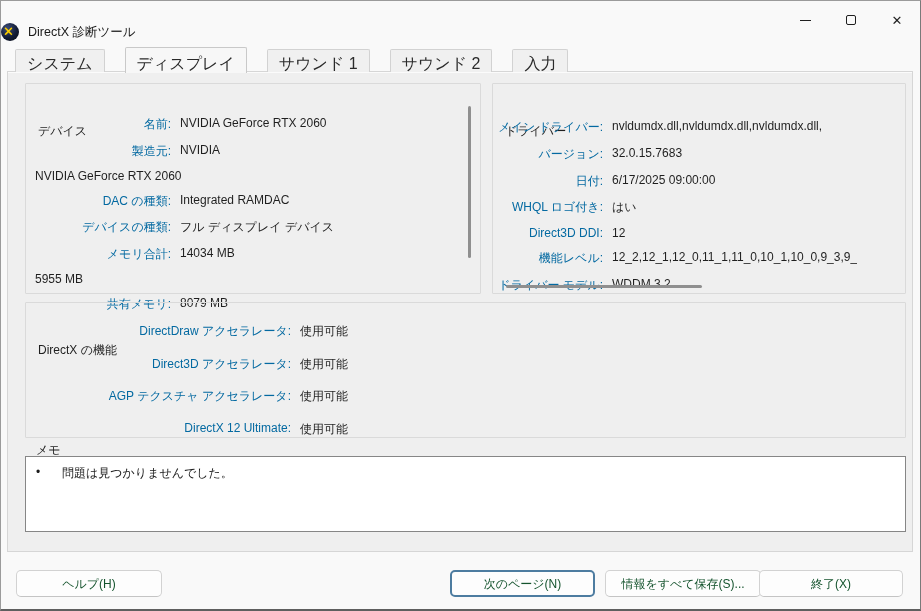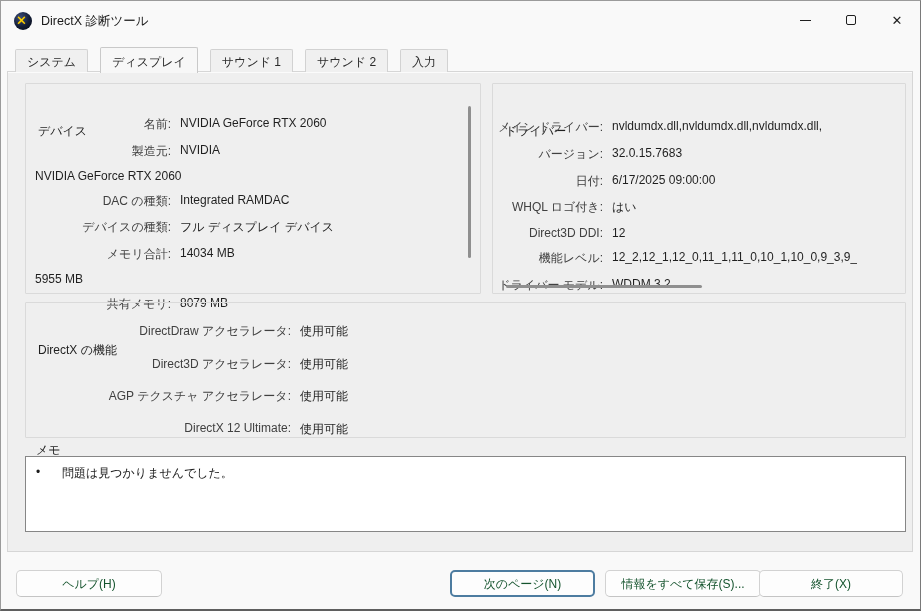--- a/index.html
+++ b/index.html
@@ -6,59 +6,59 @@
   html,body { width:921px; height:611px; }
   body {
     font-family:"Liberation Sans","DejaVu Sans",sans-serif;
     font-size:12px; color:#1b1b1b; background:#f9f9f9; overflow:hidden;
   }
   .window {
     position:relative; width:921px; height:611px; background:#f9f9f9;
     border:1px solid #9b9b9b; border-bottom:2px solid #5f5f5f; border-right:1px solid #7a7a7a;
   }
   
-  .titlebar { position:absolute; top:0; left:0; right:0; height:40px; display:flex; align-items:center; padding-left:13px; background:#f9f9f9; }
+  .titlebar { position:absolute; top:0; left:0; right:0; height:40px; display:flex; align-items:flex-end; background:#f9f9f9; }
   .dx-icon {
     width:18px; height:18px; border-radius:50%;
     background:radial-gradient(circle at 35% 30%, #3b4d7a 0%, #121c35 55%, #05080f 100%);
     position:relative; flex:0 0 auto;
   }
   .dx-icon::after {
     content:"✕"; position:absolute; left:2px; top:1px;
     color:#ffd400; font-size:13px; font-weight:bold; text-shadow:0 0 1px #b98c00;
   }
   .title-text { margin-left:9px; font-size:12.5px; color:#191919; }
   .win-controls { position:absolute; top:0; right:0; height:38px; display:flex; }
   .win-btn { width:46px; height:38px; display:flex; align-items:center; justify-content:center; color:#1f1f1f; font-size:13px; cursor:default; }
   .max-glyph { width:10px; height:10px; border:1.2px solid #1f1f1f; border-radius:2px; display:inline-block; }
   .min-glyph { display:inline-block; width:11px; border-top:1.2px solid #1f1f1f; margin-top:1px; }
 
   
   .tabs { position:absolute; top:46px; left:14px; display:flex; align-items:flex-end; z-index:3; }
   .tab {
     padding:4px 11px 5px; background:#f0f0f0; border:1px solid #d2d2d2; border-bottom:none;
-    margin-right:12px; font-size:12px; color:#2a2a2a; border-radius:2px 2px 0 0; height:23px;
+    margin-right:20px; font-size:16px; color:#2a2a2a; border-radius:2px 2px 0 0; height:23px;
   }
   .tab.active {
     background:#f7f7f7; height:26px; padding-top:6px; margin-bottom:-1px;
     border-color:#c9c9c9; position:relative; z-index:4;
   }
   
   .tab-panel {
     position:absolute; left:6px; right:7px; top:70px; bottom:57px;
     background:#efefef; border:1px solid #d6d6d6; box-shadow:inset 0 1px 0 #fbfbfb;
   }
   
   .groupbox { position:absolute; border:1px solid #dadada; border-radius:1px; }
   .legend {
     position:absolute; top:-8px; left:8px; background:#efefef; padding:0 4px; color:#1f1f1f;margin-top:47px;
   }
   .rowset { position:absolute; left:0; right:0; display:flex; flex-direction:column; }
   .kv { display:flex; white-space:nowrap; overflow:hidden; }
-  .kv .k { text-align:right; color:#404040; flex:0 0 auto; }
+  .kv .k { text-align:right; color:#0369a1; flex:0 0 auto; }
   .kv .v { padding-left:9px; color:#1f1f1f; overflow:hidden; }
 
   #box-device { left:24px; top:82px; width:456px; height:211px; }
   #box-device .rowset { top:32px; gap:9.5px; }
   #box-device .k { width:145px; }
 
   #box-driver { left:491px; top:82px; width:414px; height:211px; }
   #box-driver .rowset { top:35px; gap:9.8px; }
   #box-driver .k { width:110px; }
 

